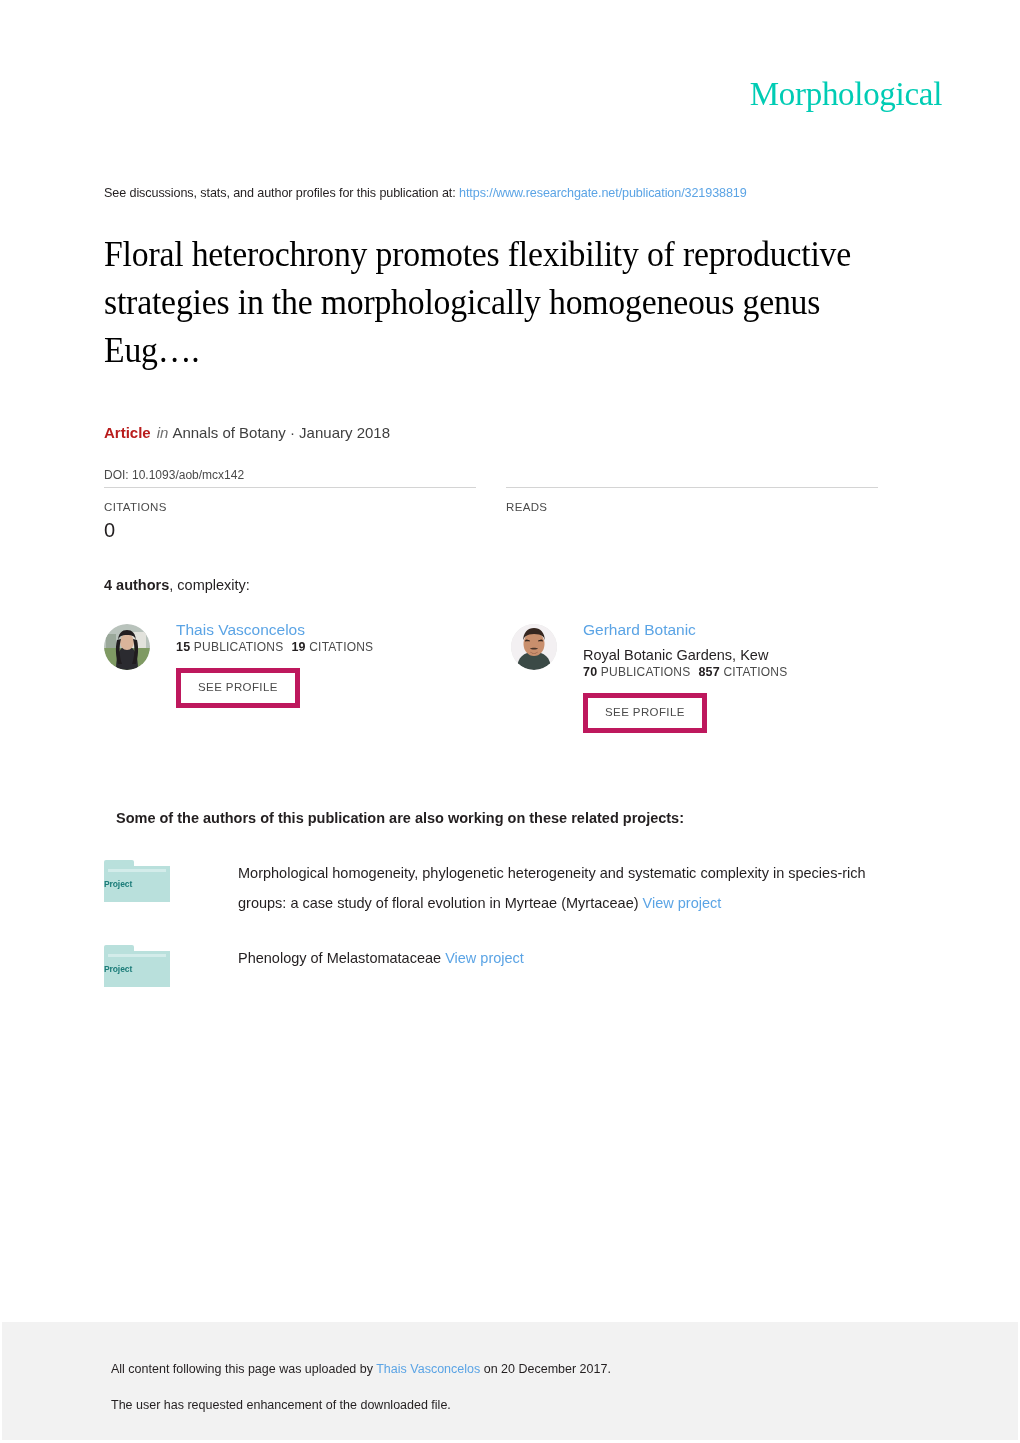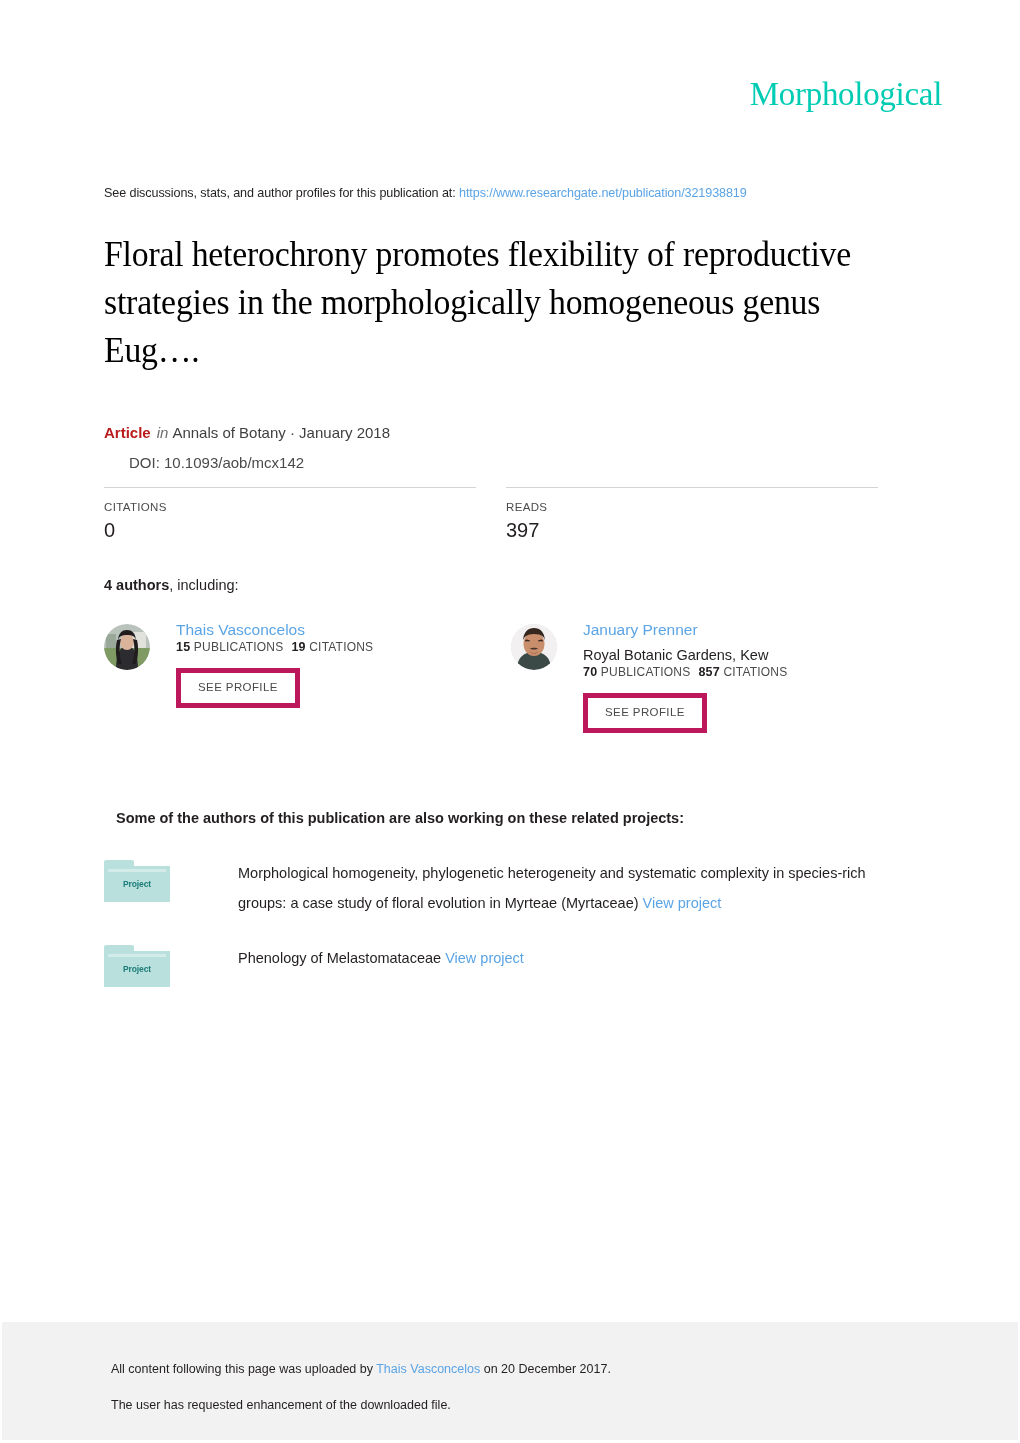--- a/index.html
+++ b/index.html
@@ -71,26 +71,25 @@
     left: 0;
     font-size: 15px;
     color: #3f3f3f;
     white-space: nowrap;
   }
   .article-meta .lbl { font-weight: bold; color: #b91c1c; }
   .article-meta .in  { font-style: italic; color: #6d6d6d; padding: 0 4px 0 6px; }
 
   .doi {
     position: absolute;
-    top: 454px;
-    left: 0;
-    font-size: 15px;
+    top: 468px;
+    left: 0;
+    font-size: 12px;
     color: #4a4a4a;
     white-space: nowrap;
-    margin-left: 25px;
   }
 
   
   .stats {
     position: absolute;
     top: 487px;
     left: 0;
     width: 812px;
     display: flex;
   }
@@ -224,21 +223,21 @@
   .folder .stripe {
     position: absolute;
     left: 4px; top: 9px;
     width: 58px; height: 3px;
     background: #d3ecea;
   }
   .folder .fl-label {
     position: absolute;
     left: 0; top: 19px;
     width: 66px;
-    text-align: center;
+    text-align: left;
     font-size: 8.5px;
     font-weight: bold;
     color: #1c7c79;
     letter-spacing: -0.1px;
   }
 
   .project-text {
     padding-left: 24px;
     font-size: 14.5px;
     line-height: 30px;
@@ -297,26 +296,25 @@
 
   <div class="stats">
     <div class="stat-col">
       <div class="stat-rule"></div>
       <div class="stat-label">CITATIONS</div>
       <div class="stat-value">0</div>
     </div>
     <div class="stat-col">
       <div class="stat-rule"></div>
       <div class="stat-label">READS</div>
-      <div class="stat-value">397</div>
     </div>
   </div>
 
   <div class="authors-head">
-    <b>4 authors</b><span>, including:</span>
+    <b>4 authors</b><span>, complexity:</span>
   </div>
 
   <div class="authors-grid">
 
     <div class="author">
       <div class="avatar">
         <svg viewBox="0 0 46 46" xmlns="http://www.w3.org/2000/svg" aria-hidden="true">
           <defs>
             <clipPath id="c1">
                 <circle cx="23" cy="23" r="23"></circle>
@@ -360,21 +358,21 @@
             <ellipse cx="23" cy="20" rx="10.5" ry="12" fill="#c98f6d"></ellipse>
             <path d="M12 18 C12 8 17 4 23 4 C29 4 34 8 34 18 C34 13 31 10 23 10 C16 10 12 13 12 18 Z" fill="#35261f"></path>
             <path d="M17 16 C15 15 14 16 14 17.5 C16 17 18 17 19 17.5 C19 16.3 18.2 15.8 17 16 Z" fill="#35261f"></path>
             <path d="M29 16 C31 15 32 16 32 17.5 C30 17 28 17 27 17.5 C27 16.3 27.8 15.8 29 16 Z" fill="#35261f"></path>
             <path d="M19 24.5 C20.5 23.6 25.5 23.6 27 24.5 C26 25.8 20 25.8 19 24.5 Z" fill="#4a352b"></path>
             <path d="M19 27.5 C21 29.8 25 29.8 27 27.5 C26 30.2 20 30.2 19 27.5 Z" fill="#7a4738"></path>
           </g>
         </svg>
       </div>
       <div class="author-body">
-        <div class="author-name">January Prenner</div>
+        <div class="author-name">Gerhard Botanic</div>
         <div class="author-inst">Royal Botanic Gardens, Kew</div>
         <div class="author-counts">
           <b>70</b>
           <span>PUBLICATIONS</span><span class="gap"></span><b>857</b>
           <span>CITATIONS</span>
         </div>
         <div class="see-profile">SEE PROFILE</div>
       </div>
     </div>
 

